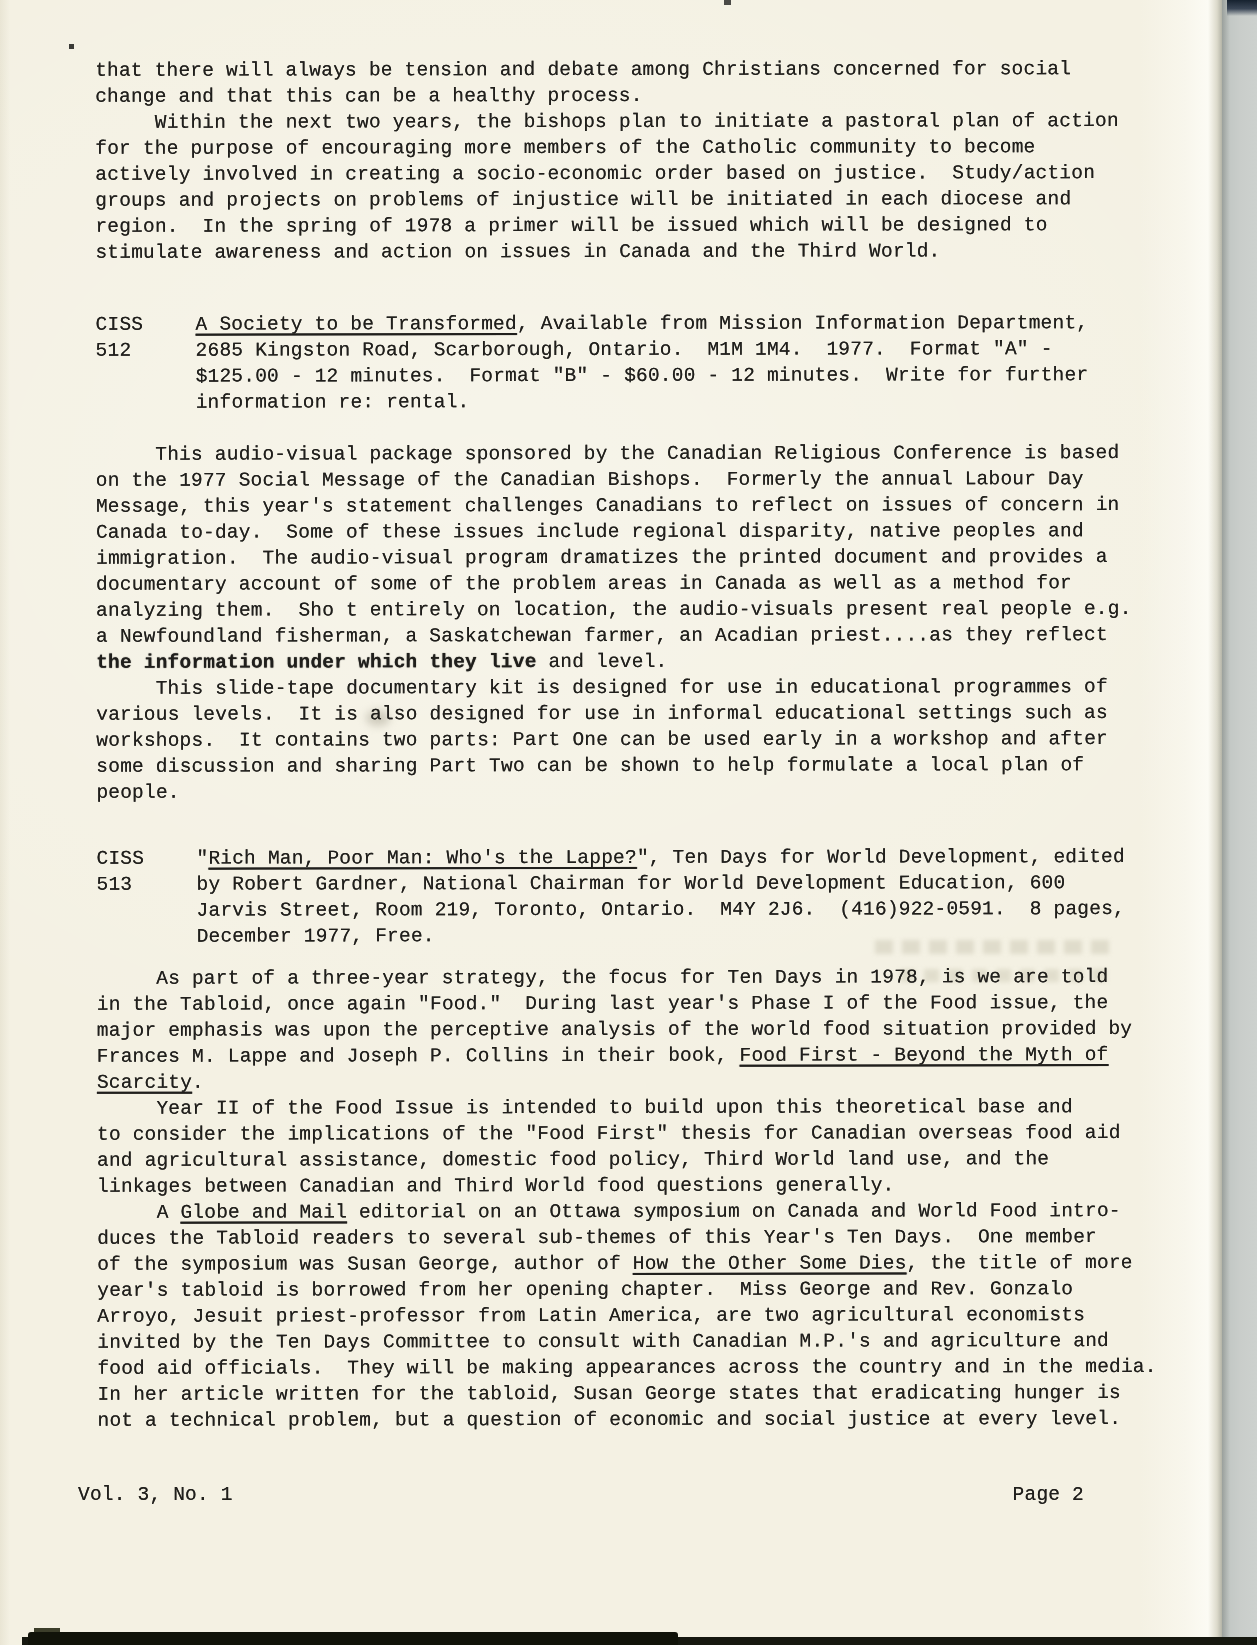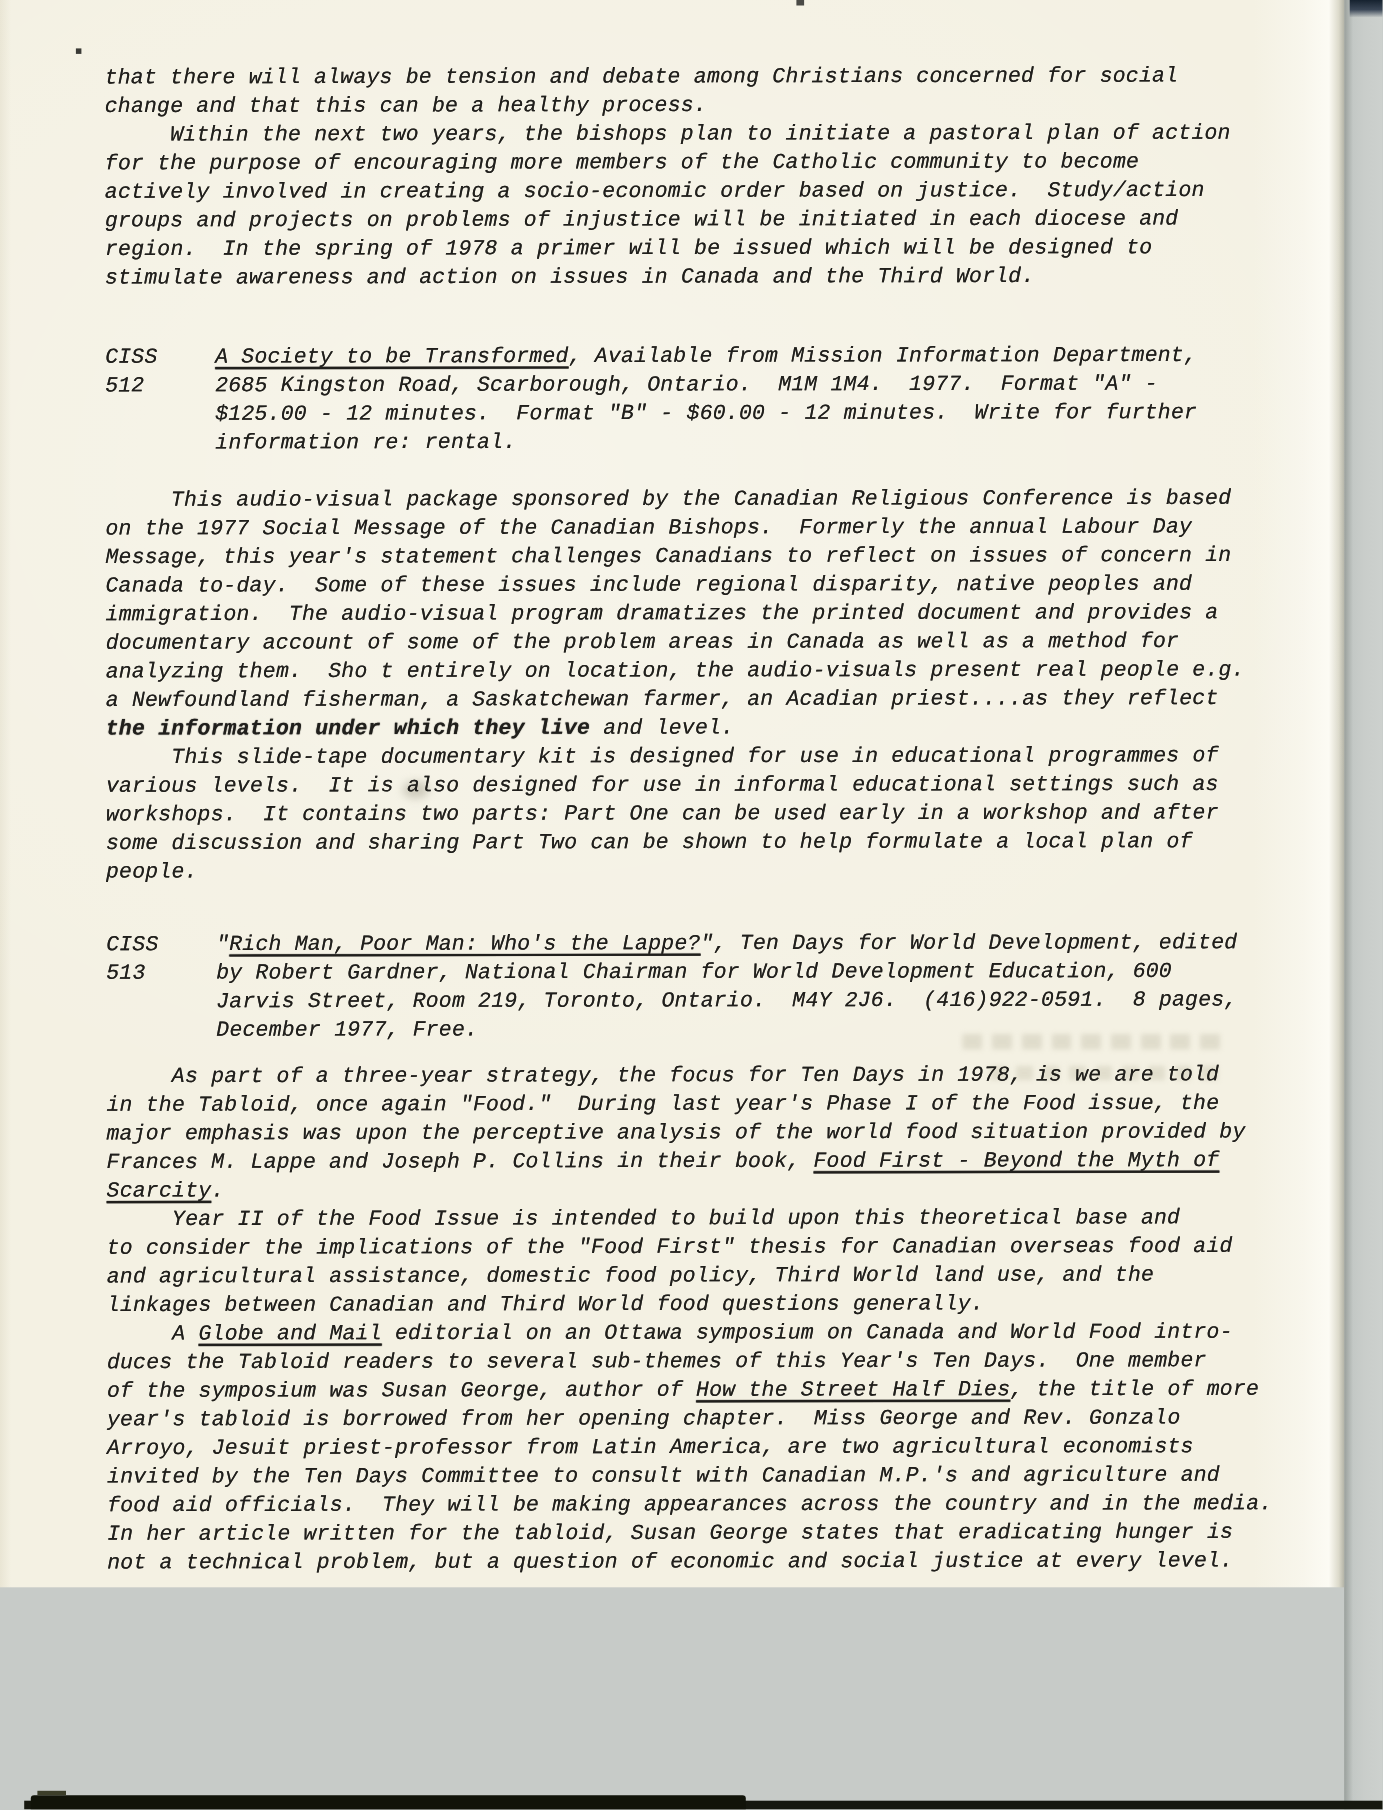--- a/index.html
+++ b/index.html
@@ -15,25 +15,24 @@
     background:var(--strip);
     font-family:"Liberation Mono","DejaVu Sans Mono",monospace;
     position:relative;
   }
   .scan{position:absolute;inset:0;}
   .scanner-strip{
     position:absolute;top:0;right:0;width:35px;height:100%;
     background:linear-gradient(90deg,#9aa09c 0,#c3c8c5 8px,#c9cdca 18px,#cdd1ce 100%);
   }
   .paper{
-    position:absolute;top:0;left:0;width:1222px;height:1443px;
+    position:absolute;top:0;left:0;width:1222px;height:1645px;
     background:
       radial-gradient(1200px 900px at 40% 30%, rgba(255,255,255,.25), rgba(255,255,255,0) 70%),
       linear-gradient(90deg,#e9e5d4 0,var(--paper) 10px,var(--paper) 1140px,#f8f6ec 1185px,#fcfbf4 1208px,#dcdacb 1217px,#b4b4a7 1222px);
-    font-style: italic;
   }
   .corner-artifact{
     position:absolute;top:0;right:0;width:30px;height:16px;
     background:linear-gradient(180deg,var(--corner) 0,#3b4757 55%,rgba(199,203,200,0) 100%);
   }
   .doc{
     position:relative;
     padding:58px 0 0 95px;
     color:var(--ink);
     font-size:19.5px;
@@ -139,28 +138,32 @@
         </div>
         <div class="block para">
           <div class="tl"><span>     Year II of the Food Issue is intended to build upon this theoretical base and</span></div>
           <div class="tl"><span>to consider the implications of the "Food First" thesis for Canadian overseas food aid</span></div>
           <div class="tl"><span>and agricultural assistance, domestic food policy, Third World land use, and the</span></div>
           <div class="tl"><span>linkages between Canadian and Third World food questions generally.</span></div>
         </div>
         <div class="block para">
           <div class="tl"><span>     A </span><span class="u ">Globe and Mail</span><span> editorial on an Ottawa symposium on Canada and World Food intro-</span></div>
           <div class="tl"><span>duces the Tabloid readers to several sub-themes of this Year's Ten Days.  One member</span></div>
-          <div class="tl"><span>of the symposium was Susan George, author of </span><span class="u ">How the Street Half Dies</span><span>, the title of more</span></div>
+          <div class="tl"><span>of the symposium was Susan George, author of </span><span class="u ">How the Other Some Dies</span><span>, the title of more</span></div>
           <div class="tl"><span>year's tabloid is borrowed from her opening chapter.  Miss George and Rev. Gonzalo</span></div>
           <div class="tl"><span>Arroyo, Jesuit priest-professor from Latin America, are two agricultural economists</span></div>
           <div class="tl"><span>invited by the Ten Days Committee to consult with Canadian M.P.'s and agriculture and</span></div>
           <div class="tl"><span>food aid officials.  They will be making appearances across the country and in the media.</span></div>
           <div class="tl"><span>In her article written for the tabloid, Susan George states that eradicating hunger is</span></div>
           <div class="tl"><span>not a technical problem, but a question of economic and social justice at every level.</span></div>
         </div>
       </main>
 
+    <footer class="footer">
+      <span>Vol. 3, No. 1</span>
+      <span>Page 2</span>
+    </footer>
   </div>
   <div class="corner-artifact"></div>
   <div class="band-main"></div>
   <div class="band-thick"></div>
   <div class="band-notch"></div>
 </div>
 
 </body></html>

